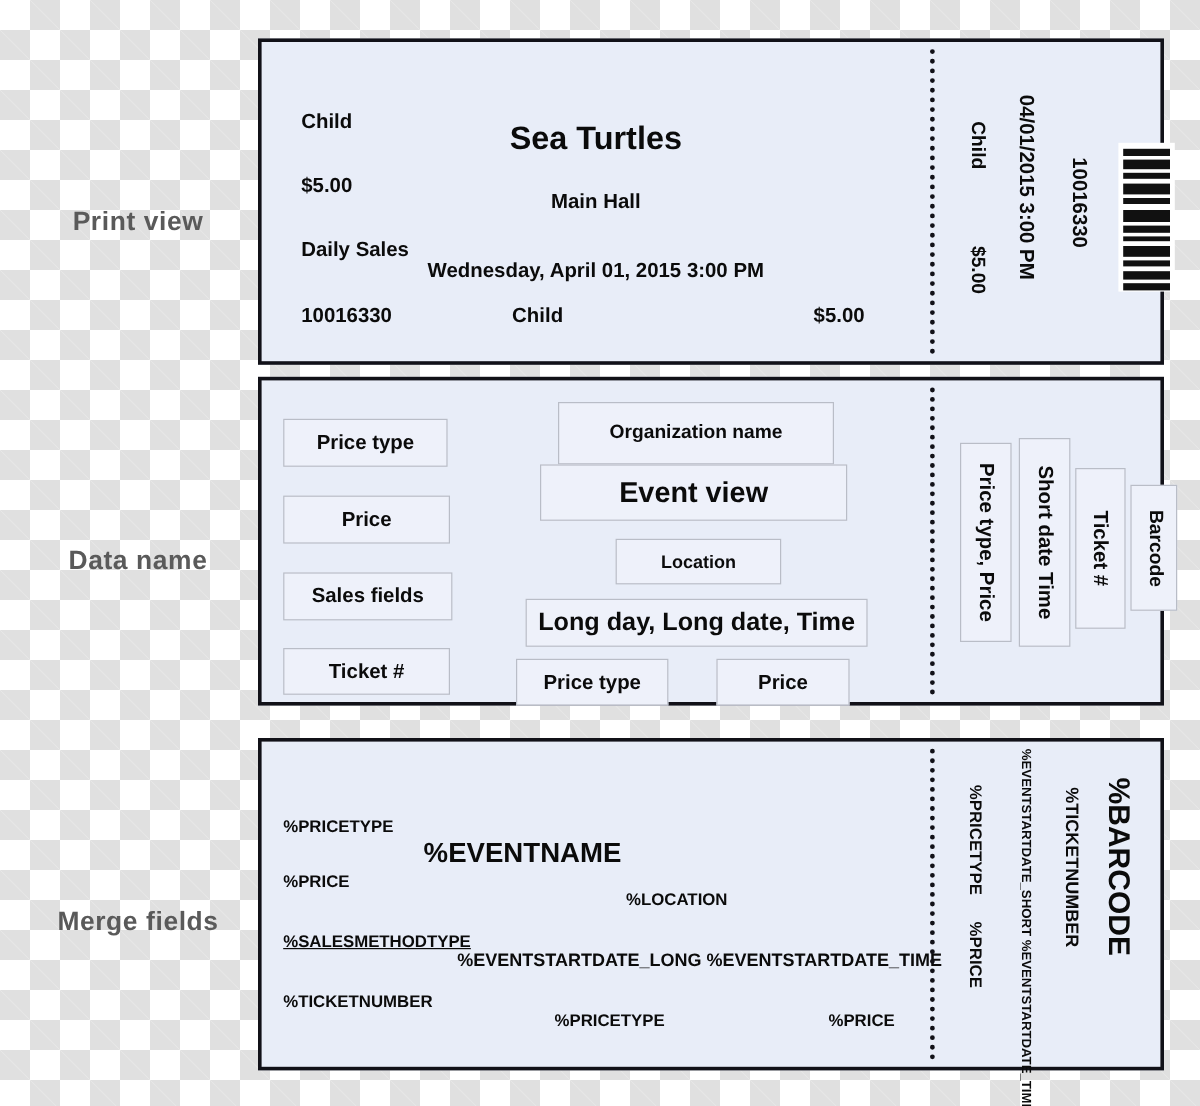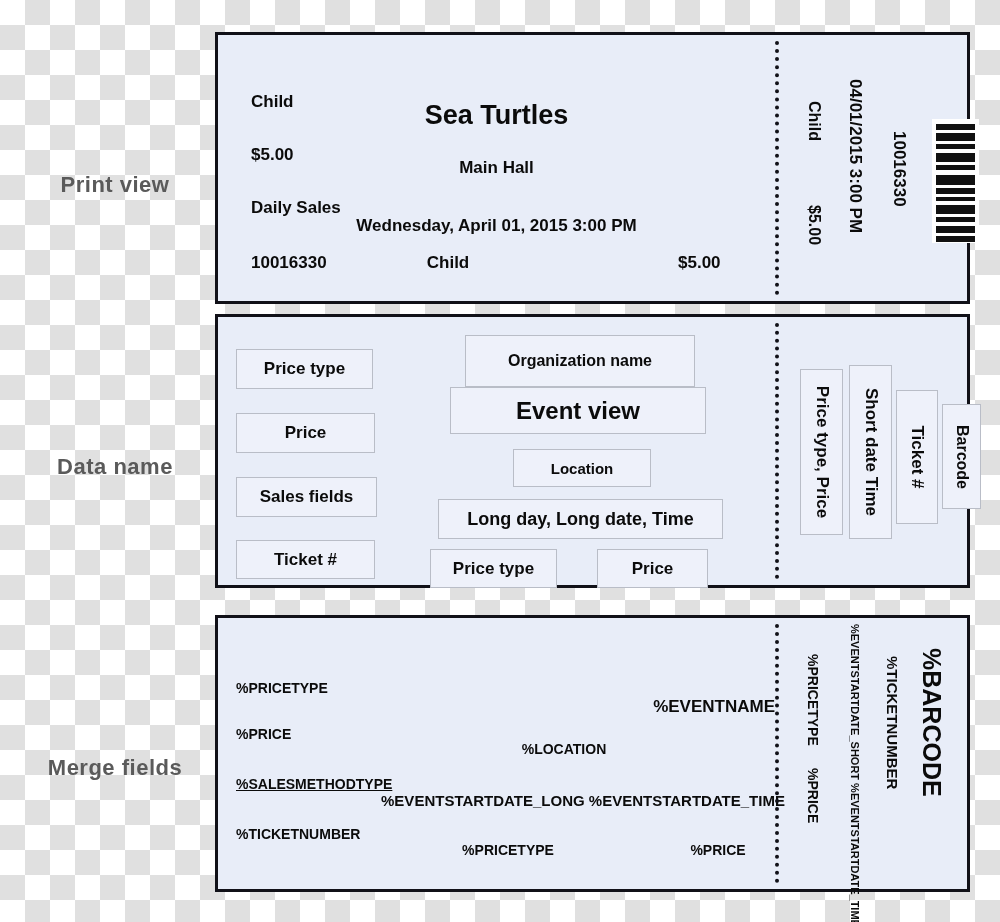--- a/index.html
+++ b/index.html
@@ -120,42 +120,42 @@
   }
 
   #dv-ptype {left:18px; top:32px; width:137px;height:40px;font-size:17px;}
   #dv-price {left:18px; top:96px; width:139px;height:40px;font-size:17px;}
   #dv-sales {left:18px; top:160px;width:141px;height:40px;font-size:17px;}
   #dv-ticket{left:18px; top:223px;width:139px;height:39px;font-size:17px;}
 
   #dv-org   {left:247px;top:18px; width:230px;height:52px;font-size:16px;}
   #dv-event {left:232px;top:70px; width:256px;height:47px;font-size:24px;}
   #dv-loc   {left:295px;top:132px;width:138px;height:38px;font-size:15px;}
-  #dv-long  {left:220px;top:182px;width:285px;height:40px;font-size:18px;text-align:center;}
+  #dv-long  {left:220px;top:182px;width:285px;height:40px;font-size:21px;text-align:center;}
   #dv-ptype2{left:212px;top:232px;width:127px;height:39px;font-size:17px;}
   #dv-price2{left:379px;top:232px;width:111px;height:39px;font-size:17px;}
 
   #dvs-ptypeprice{left:21px; top:52px; width:43px;height:166px;}
   #dvs-ptypeprice span{font-size:17px;}
   #dvs-shortdate {left:70px; top:48px; width:43px;height:174px;}
   #dvs-shortdate span{font-size:17px;}
   #dvs-ticket    {left:117px;top:73px; width:42px;height:134px;}
   #dvs-ticket span{font-size:17px;}
   #dvs-barcode   {left:163px;top:87px; width:39px;height:105px;}
   #dvs-barcode span{font-size:16px;}
 
   
   .mf{position:absolute;color:#0b0b0b;font-weight:bold;white-space:nowrap;}
   #mf-ptype {left:18px; top:62px; font-size:14px;}
   #mf-price {left:18px; top:108px;font-size:14px;}
   #mf-sales {left:18px; top:158px;font-size:14px;text-decoration:underline;}
   #mf-ticket{left:18px; top:208px;font-size:14px;}
 
   #mf-org   {top:43px; font-size:13px;left:135px;width:422px;text-align:center;}
-  #mf-event {top:79px; font-size:17px;left:135px;width:422px;text-align:right;}
+  #mf-event {top:79px; font-size:23px;left:135px;width:422px;text-align:left;}
   #mf-loc   {top:123px;font-size:14px;left:135px;width:422px;text-align:center;}
   #mf-dates {top:174px;font-size:15px;left:135px;width:460px;text-align:center;}
   #mf-ptype2{top:224px;font-size:14px;left:160px;width:260px;text-align:center;}
   #mf-price2{top:224px;font-size:14px;left:400px;width:200px;text-align:center;}
 
   .mf-v{
     position:absolute;
     font-weight:bold;color:#0b0b0b;white-space:nowrap;
     transform-origin:0 0;transform:rotate(90deg);
   }

